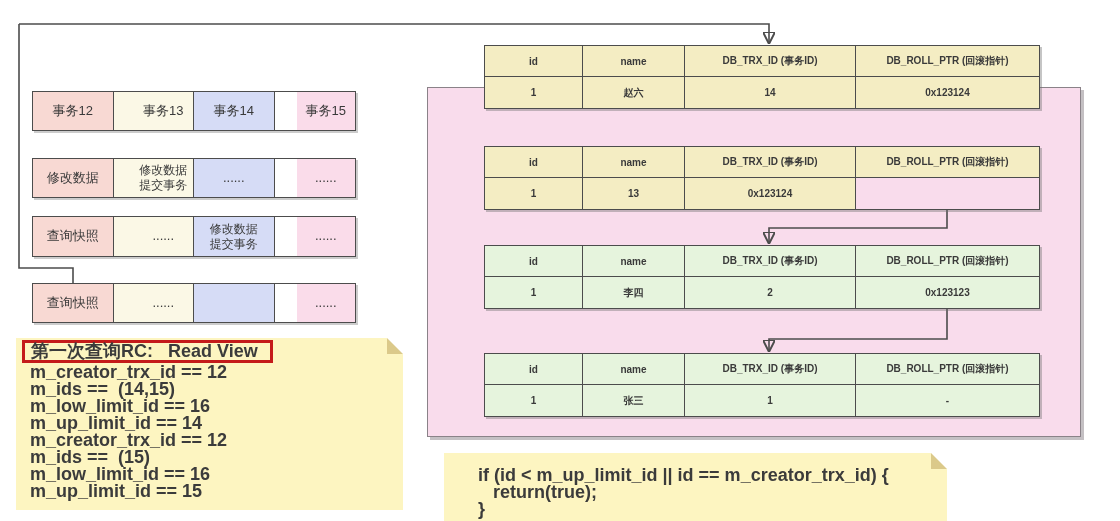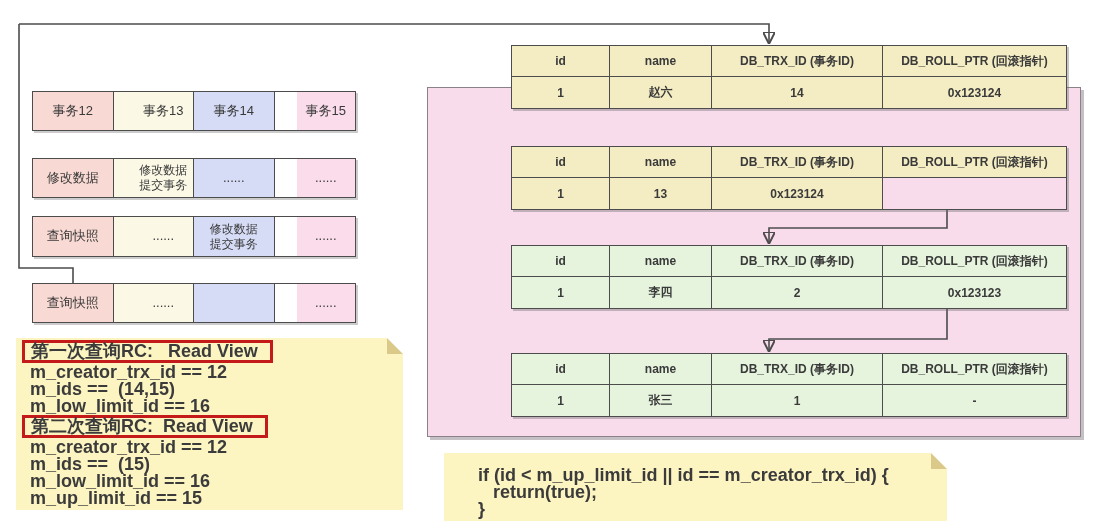--- a/index.html
+++ b/index.html
@@ -16,21 +16,21 @@
     position:absolute;left:427px;top:87px;width:654px;height:350px;
     background:var(--panel-pink,#f9dcec);border:1.5px solid #8a8288;
     box-shadow:3px 3px 0 rgba(125,115,122,.45);z-index:1;box-sizing:border-box;
   }
   
   .vtable{
     position:absolute;left:484px;width:554px;display:grid;
     grid-template-columns:98px 102px 171px 183px;grid-auto-rows:31px;
     border:1.6px solid #4c4c4c;z-index:3;
     box-shadow:2px 2px 0 rgba(110,110,110,.4);
-    font-size:12px;font-weight:bold;margin-left:27px;
+    font-size:10px;font-weight:bold;
   }
   .vtable .vc{
     display:flex;align-items:center;justify-content:center;
     border-right:1.6px solid #4c4c4c;white-space:nowrap;
   }
   .vtable .vc:nth-child(4n){border-right:none;}
   .vtable .vh{border-bottom:1.6px solid #4c4c4c;}
   .vtable.t-yellow .vc{background:var(--cell-yellow,#f4edc3);}
   .vtable.t-green  .vc{background:var(--cell-green,#e6f4dd);}
   
@@ -157,21 +157,21 @@
     <div class="vc">张三</div>
     <div class="vc">1</div>
     <div class="vc">-</div>
   </div>
 
   <div class="note note-left">
     <div class="note-line"><span class="rv-box">第一次查询RC:   Read View</span></div>
     <div class="note-line">m_creator_trx_id == 12</div>
     <div class="note-line">m_ids ==  (14,15)</div>
     <div class="note-line">m_low_limit_id == 16</div>
-    <div class="note-line"><span class="rv-box">第二次查询RC:  Read View</span></div>
+    <div class="note-line">m_up_limit_id == 14</div>
     <div class="note-line">m_creator_trx_id == 12</div>
     <div class="note-line">m_ids ==  (15)</div>
     <div class="note-line">m_low_limit_id == 16</div>
     <div class="note-line">m_up_limit_id == 15</div>
   </div>
 
   <div class="note note-code">
     <div class="note-line">if (id &lt; m_up_limit_id || id == m_creator_trx_id) {</div>
     <div class="note-line">   return(true);</div>
     <div class="note-line">}</div>

